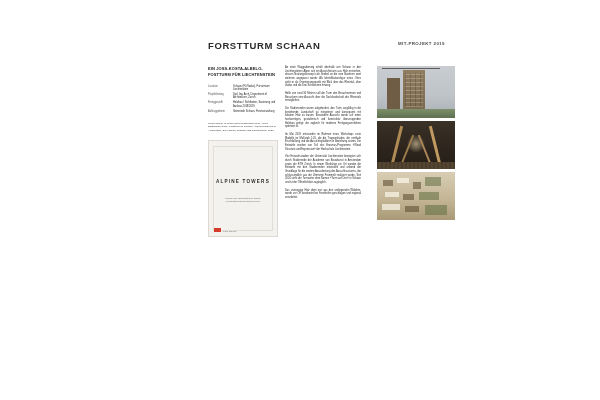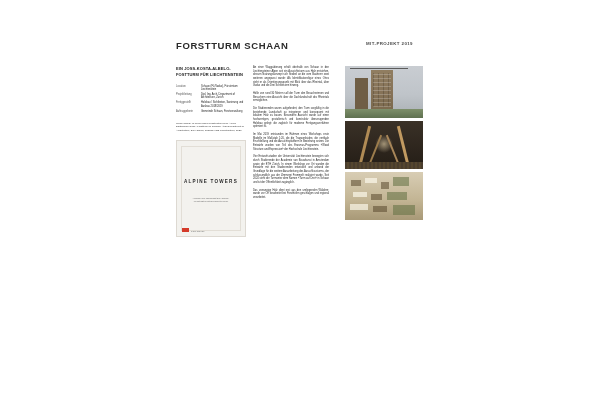--- a/index.html
+++ b/index.html
@@ -9,20 +9,21 @@
     width: 600px;
     height: 400px;
     overflow: hidden;
     font-family: "Liberation Sans", sans-serif;
   }
   .page {
     position: relative;
     width: 488px;
     height: 400px;
     background: #ffffff;
+    margin-left: 32px;
   }
   
   .header {
     position: absolute;
     left: 176px;
     top: 40px;
     width: 260px;
   }
   .header-title {
     font-size: 9.5px;

